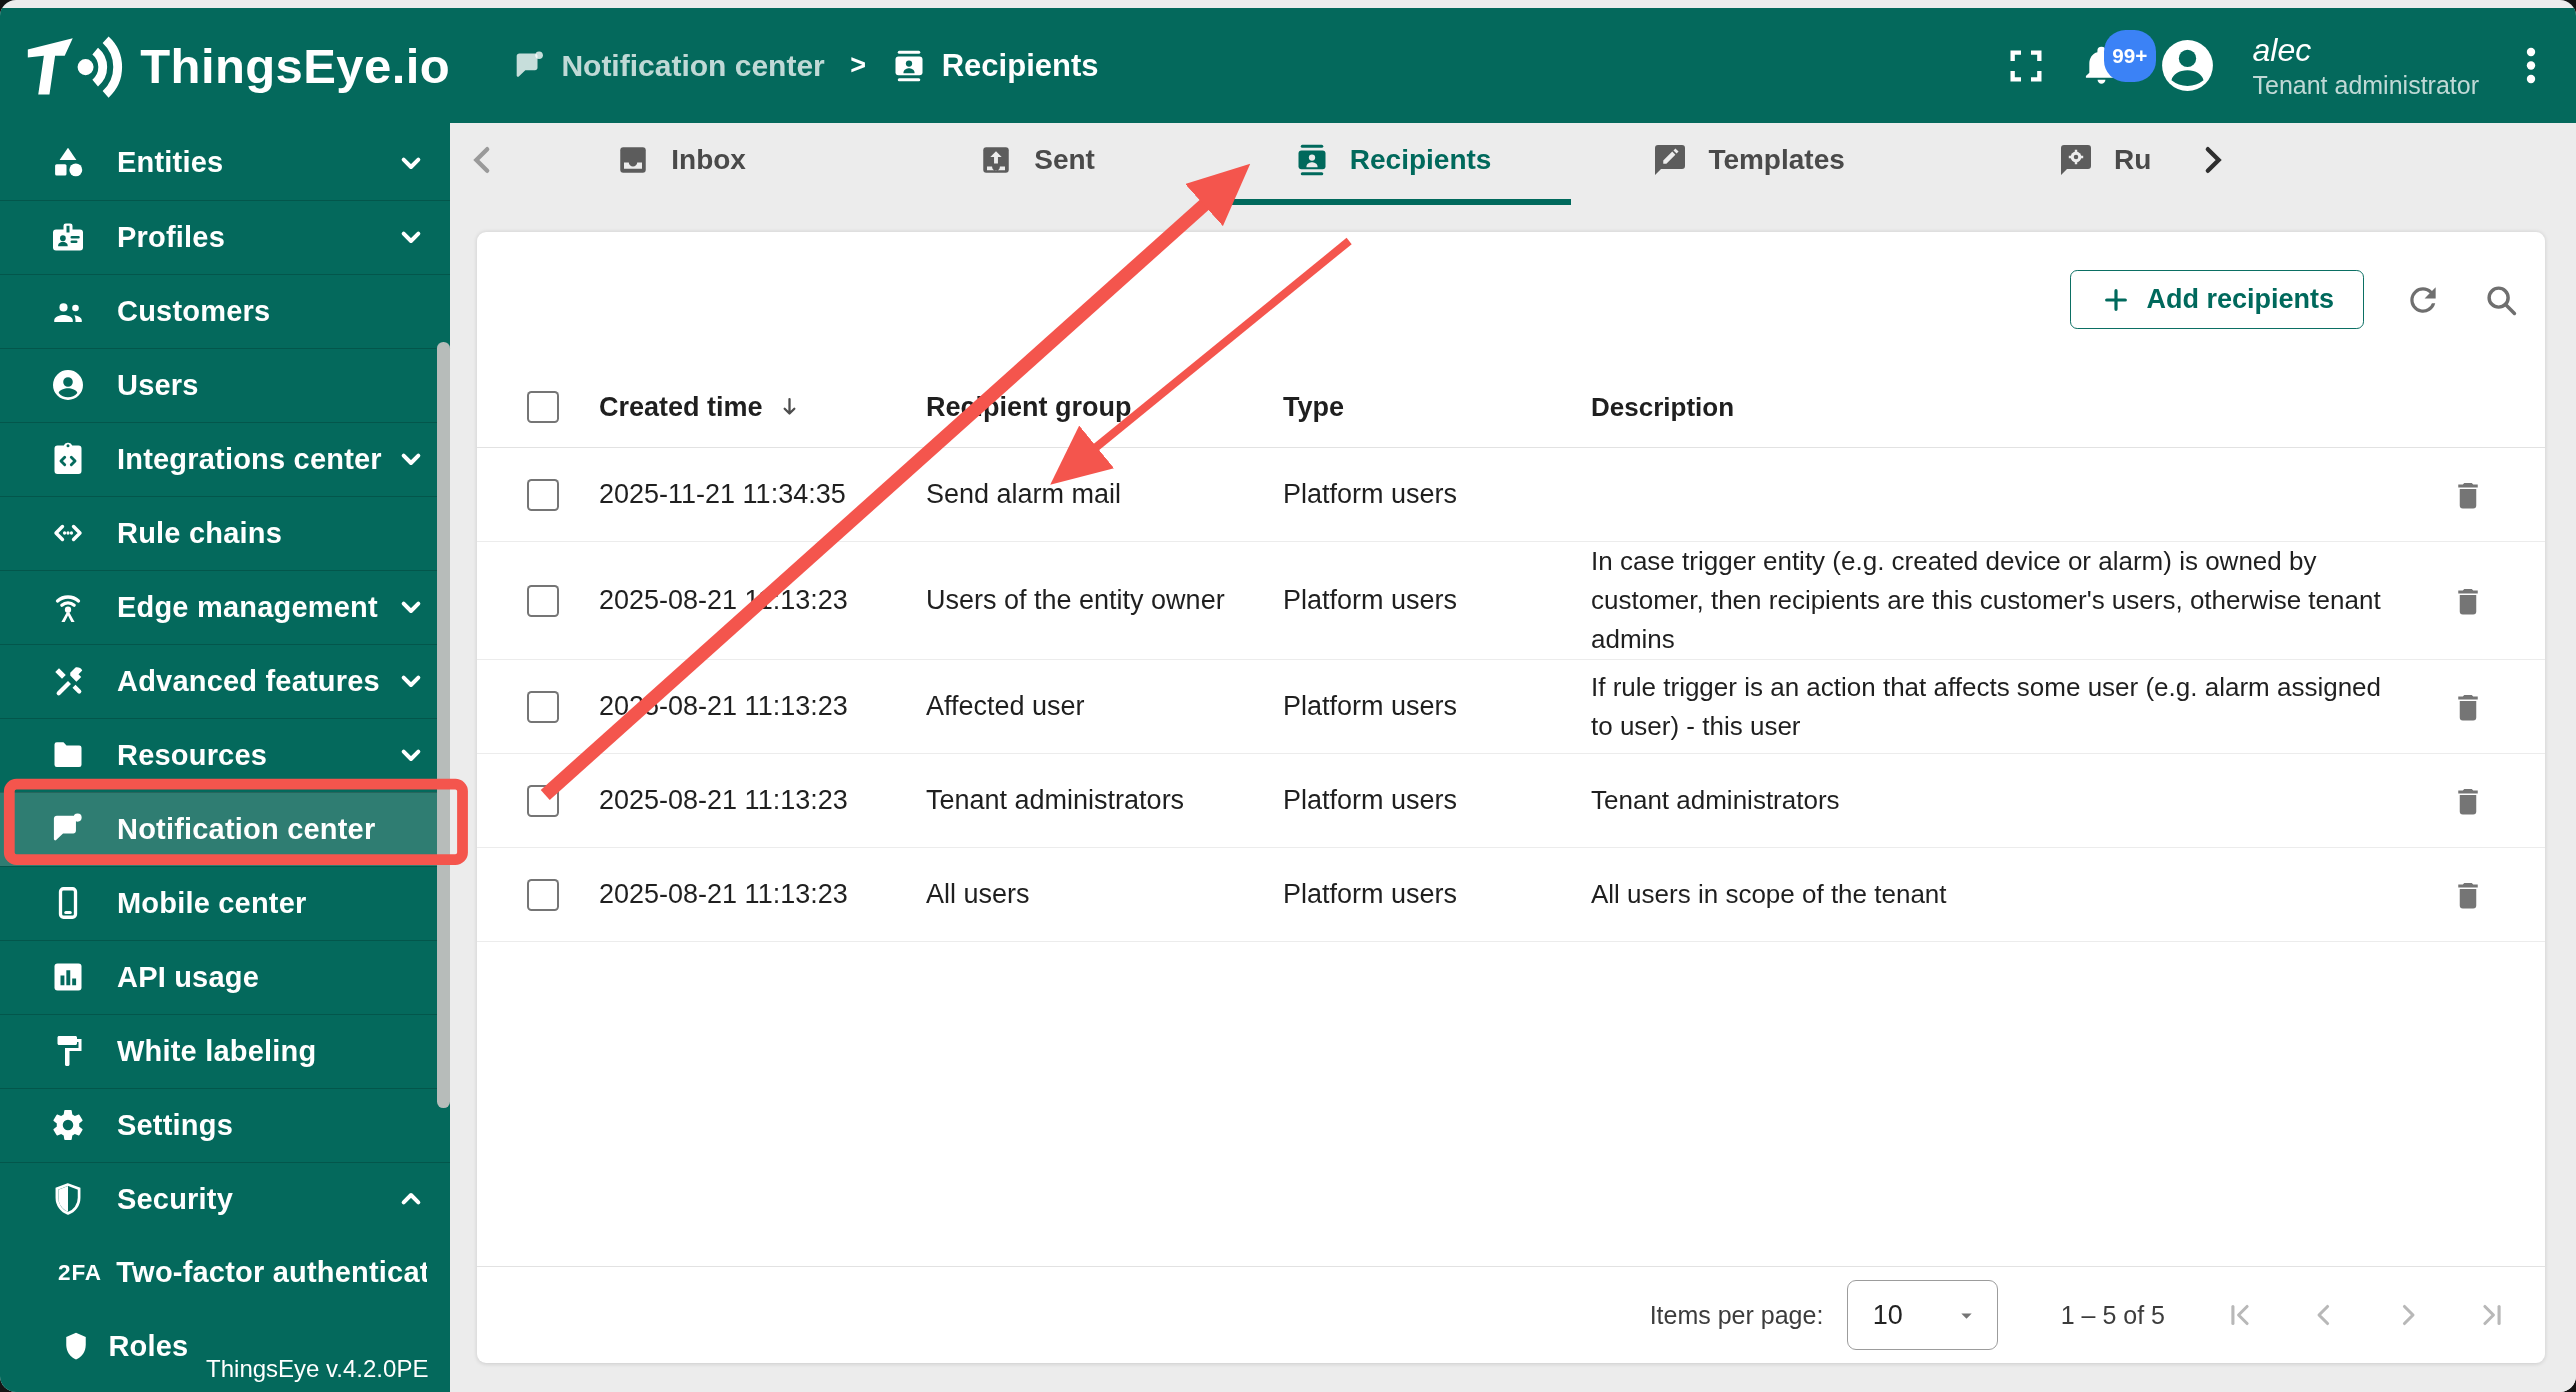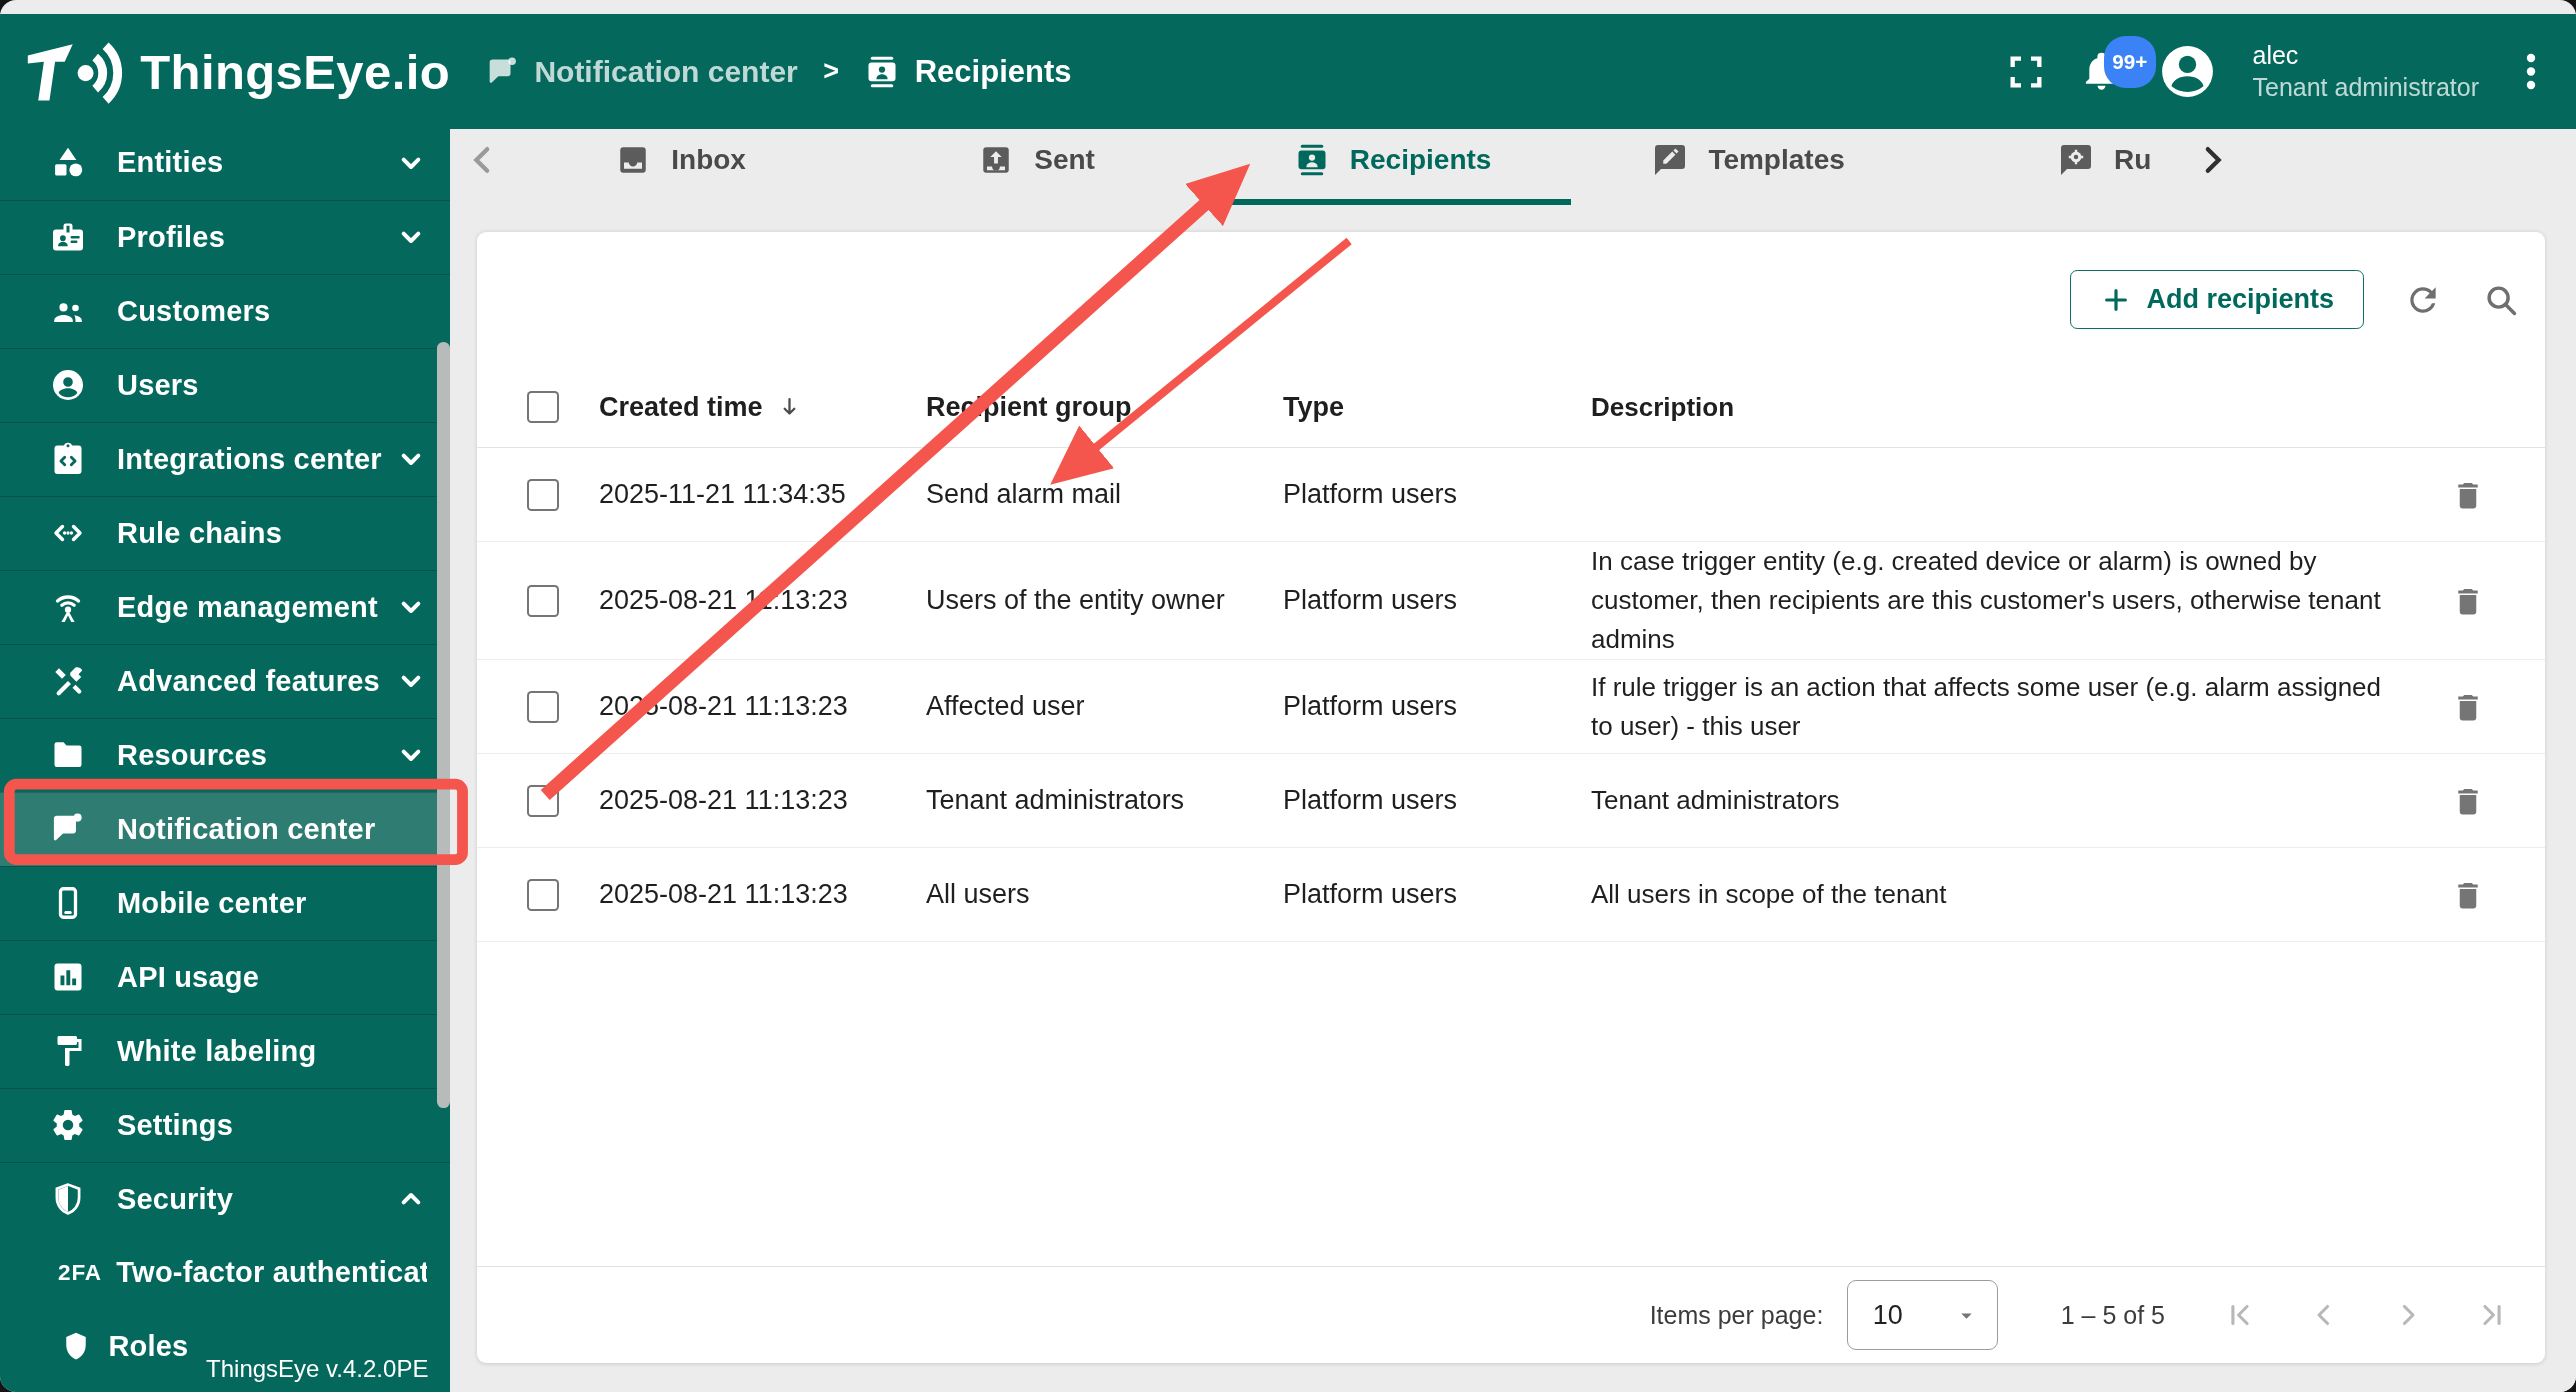--- a/index.html
+++ b/index.html
@@ -2,32 +2,32 @@
 <html style="font-size:14.4px"><head>
 <meta charset="utf-8">
 <style>
   * { box-sizing: border-box; margin: 0; padding: 0; }
   html,body { background:#141414; }
   body { font-family:"Liberation Sans","DejaVu Sans",sans-serif; }
 
   .app { position:relative; width:2576px; height:1392px; border-radius:16px; overflow:hidden; background:#ECECEC; }
 
   
-  .topbar { position:absolute; top:14px; left:0; right:0; height:115px; background:#04695C; display:flex; align-items:center; color:#fff; z-index:5; }
+  .topbar { position:absolute; top:8px; left:0; right:0; height:115px; background:#04695C; display:flex; align-items:center; color:#fff; z-index:5;gap:27px; }
   .logo { width:450px; display:flex; align-items:center; padding-left:23.4px; gap:12.6px; }
   .logo-text { font-size:49px; font-weight:700; letter-spacing:0.4px; }
   .crumbs { display:flex; align-items:center; gap:20px; margin-left:36px; }
   .crumb-sec { display:flex; align-items:center; gap:14.4px; color:rgba(255,255,255,0.75); font-size:30px; font-weight:600; }
   .crumb-sep { color:#fff; font-size:27px; font-weight:700; padding:0 5.4px; }
   .crumb-cur { display:flex; align-items:center; gap:14.4px; color:#fff; font-size:31px; font-weight:700; }
   .top-right { margin-left:auto; display:flex; align-items:center; gap:34px; padding-right:27px; }
   .bell-wrap { position:relative; }
   .badge { position:absolute; top:-14.4px; left:23.4px; min-width:52px; height:52px; background:#3b82f6; border-radius:21.6px; color:#fff; font-size:20.7px; font-weight:700; display:flex; align-items:center; justify-content:center; padding:0 7.2px; }
   .userblock { display:flex; flex-direction:column; line-height:1.25; }
-  .uname { font-size:25px; color:#fff; }
+  .uname { font-size:32px; color:#fff;font-style:italic; }
   .urole { font-size:25px; color:rgba(255,255,255,0.75); }
   .iconbtn { background:none; border:none; cursor:pointer; display:flex; align-items:center; }
 
   
   .sidebar { position:absolute; top:115px; left:0; bottom:0; width:450px; background:#04695C; color:#fff; z-index:4; }
   .nav { padding-top:10.8px; }
   .sitem { height:74px; display:flex; align-items:center; padding:0 23.4px 0 50px; cursor:pointer; }
   .sitem.divided { border-top:0.9px solid rgba(0,0,0,0.18); }
   .sitem .lbl { margin-left:31px; font-size:29px; font-weight:700; letter-spacing:0.2px; white-space:nowrap; overflow:hidden; }
   .sitem .chev { margin-left:auto; }

